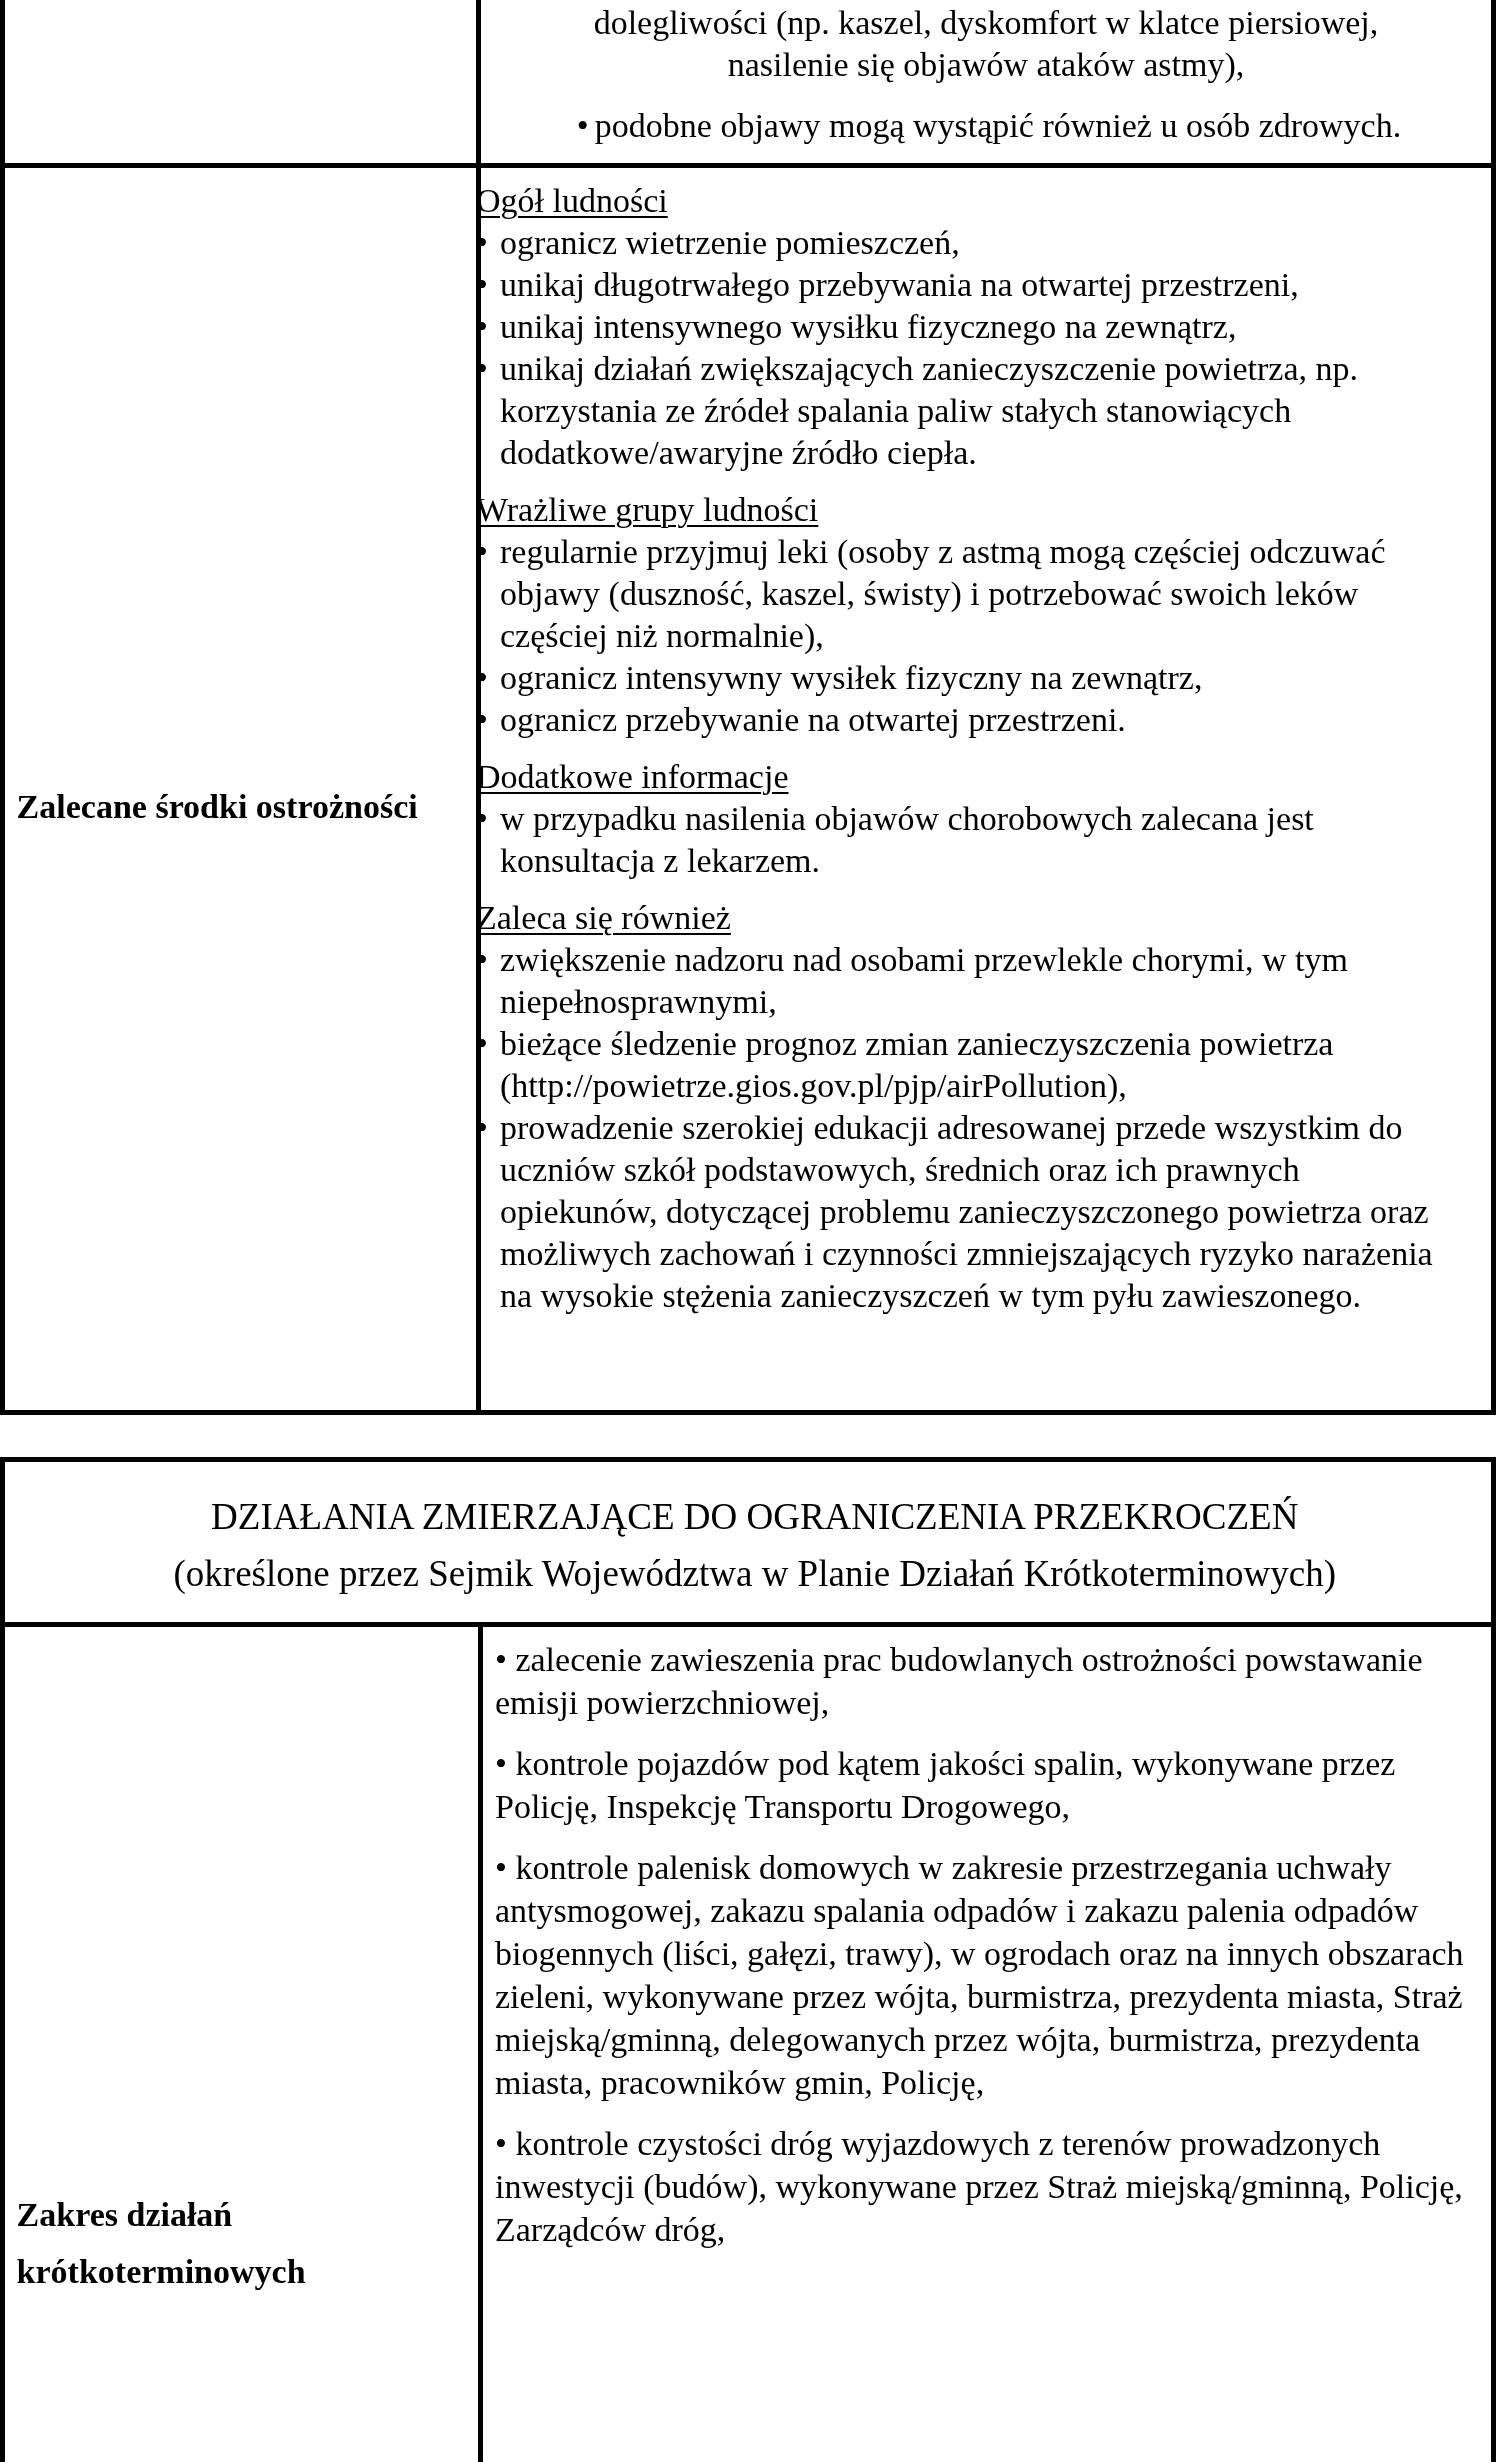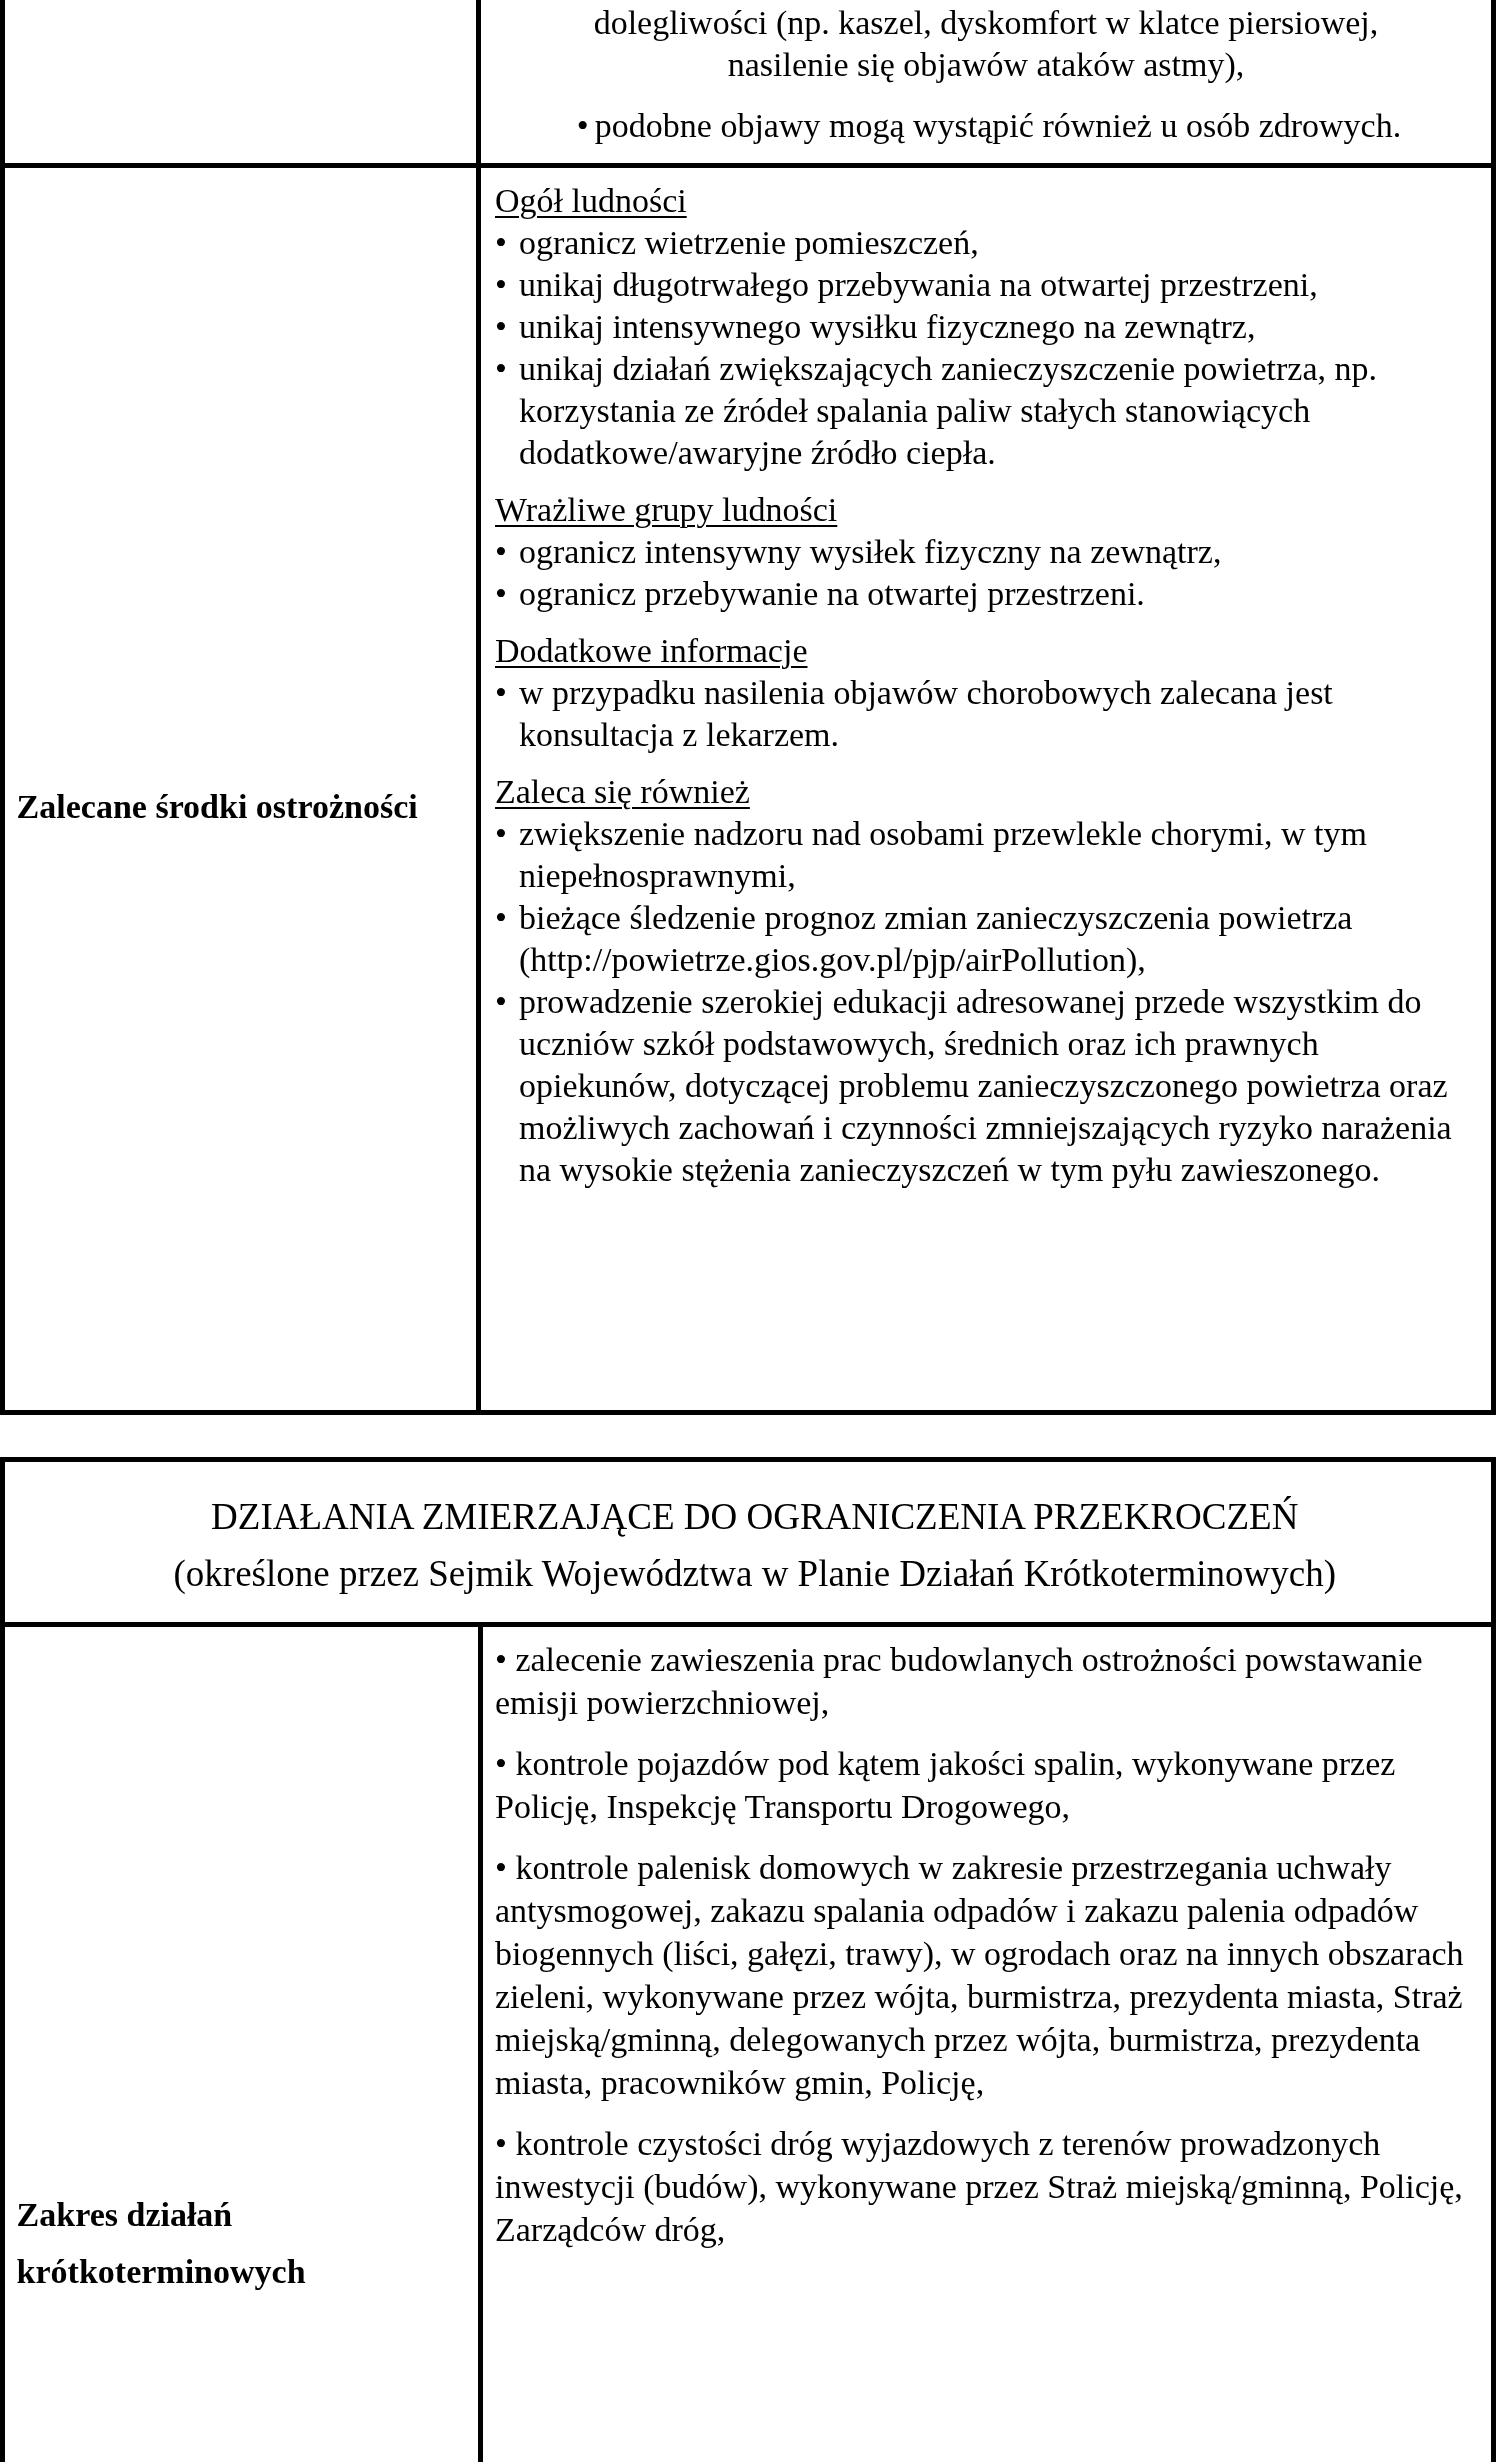--- a/index.html
+++ b/index.html
@@ -39,32 +39,33 @@
   <div class="cell txt" style="left:495px;top:1.5px;width:982px;text-align:center;">
     <div>dolegliwości (np. kaszel, dyskomfort w klatce piersiowej,</div>
     <div style="margin-bottom:19.6px;">nasilenie się objawów ataków astmy),</div>
     <div class="item">
       <span class="bullet">•</span><span>podobne objawy mogą wystąpić również u osób zdrowych.</span>
     </div>
   </div>
 
   <div class="label" style="top:778px;">Zalecane środki ostrożności</div>
 
-  <div class="cell txt" style="left:495px;top:180px;width:986px;">
+  <div class="cell txt" style="left:476px;top:180px;width:986px;">
 
     <div class="group">
       <div class="heading">Ogół ludności</div>
       <div class="item"><span class="bullet">•</span><span>ogranicz wietrzenie pomieszczeń,</span></div>
       <div class="item"><span class="bullet">•</span><span>unikaj długotrwałego przebywania na otwartej przestrzeni,</span></div>
       <div class="item"><span class="bullet">•</span><span>unikaj intensywnego wysiłku fizycznego na zewnątrz,</span></div>
       <div class="item"><span class="bullet">•</span><span>unikaj działań zwiększających zanieczyszczenie powietrza, np. korzystania ze źródeł spalania paliw stałych stanowiących dodatkowe/awaryjne źródło ciepła.</span></div>
     </div>
 
     <div class="group">
       <div class="heading">Wrażliwe grupy ludności</div>
+      <div class="item"><span class="bullet">•</span><span>regularnie przyjmuj leki (osoby z astmą mogą częściej odczuwać objawy (duszność, kaszel, świsty) i potrzebować swoich leków częściej niż normalnie),</span></div>
       <div class="item"><span class="bullet">•</span><span>ogranicz intensywny wysiłek fizyczny na zewnątrz,</span></div>
       <div class="item"><span class="bullet">•</span><span>ogranicz przebywanie na otwartej przestrzeni.</span></div>
     </div>
 
     <div class="group">
       <div class="heading">Dodatkowe informacje</div>
       <div class="item"><span class="bullet">•</span><span>w przypadku nasilenia objawów chorobowych zalecana jest konsultacja z lekarzem.</span></div>
     </div>
 
     <div class="group">

